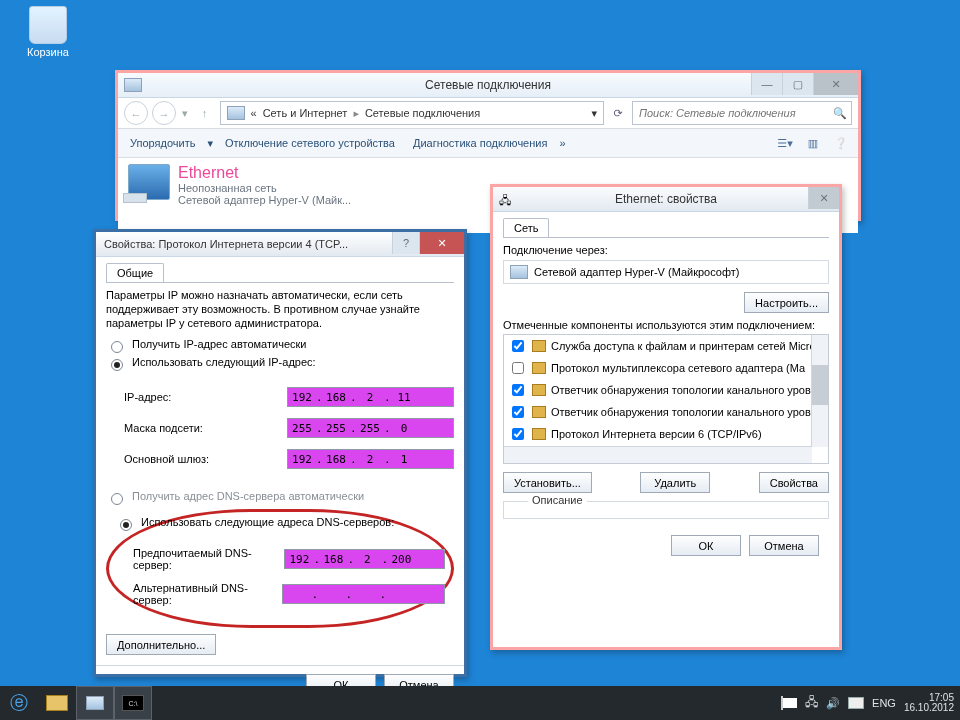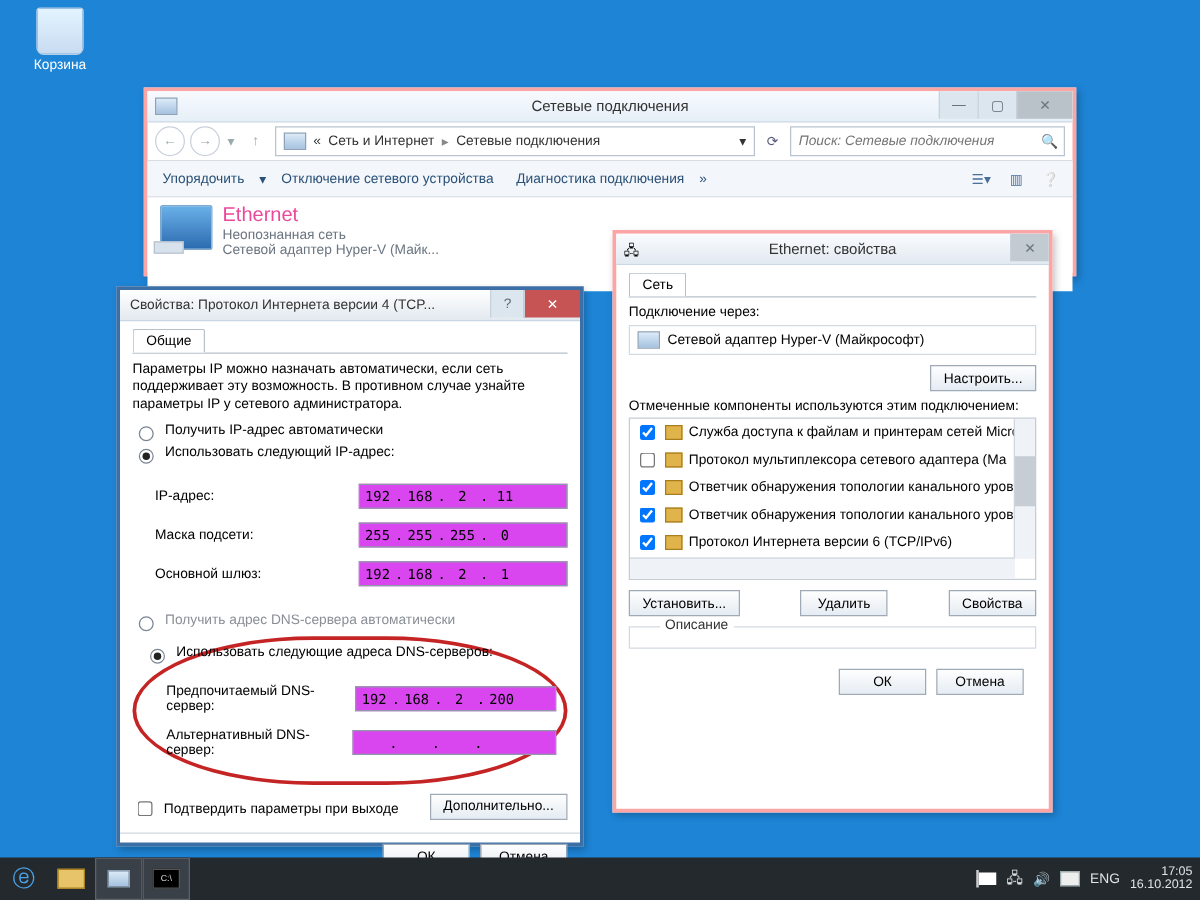--- a/index.html
+++ b/index.html
@@ -304,24 +304,20 @@
                 <span class="dot">.</span>
                 <span class="oct"></span>
                 <span class="dot">.</span>
                 <span class="oct"></span>
               </div>
             </div>
         </div>
       </div>
 
       <div style="display:flex;align-items:center;justify-content:space-between;margin-top:6px">
-        <div class="check-row">
-            <input type="checkbox" style="">
-            <label>Подтвердить параметры при выходе</label>
-          </div>
         <button class="winbtn">Дополнительно...</button>
       </div>
     </div>
     <div class="dlg-foot">
       <button class="winbtn">ОК</button>
       <button class="winbtn">Отмена</button>
     </div>
   </div>
 
   <div class="taskbar">

